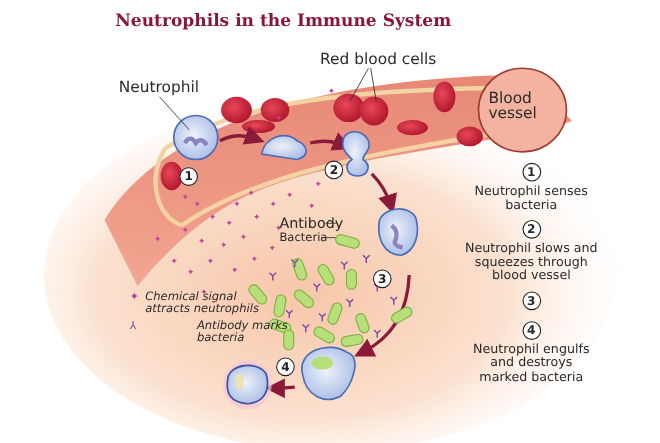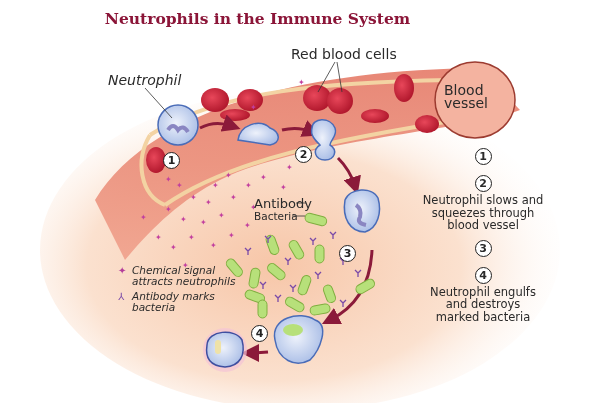--- a/index.html
+++ b/index.html
@@ -157,34 +157,35 @@
     <path d="M355,270 l3,3 l3,-3 M358,273 v4"></path>
       <path d="M245,248 l3,3 l3,-3 M248,251 v4"></path>
   </g>
 
   <line x1="335" y1="62" x2="318" y2="92" stroke="#333" stroke-width="0.8"></line>
   <line x1="337" y1="62" x2="342" y2="92" stroke="#333" stroke-width="0.8"></line>
   <line x1="296" y1="203" x2="306" y2="203" stroke="#333" stroke-width="0.8"></line>
   <line x1="292" y1="216" x2="305" y2="216" stroke="#333" stroke-width="0.8"></line>
 </svg>
 
-<div class="lbl" style="left:108px;top:74px;font-style:italic;">Neutrophil</div>
+<div class="lbl" style="left:108px;top:74px;">Neutrophil</div>
 <div class="lbl" style="left:291px;top:48px;">Red blood cells</div>
 <div class="lbl" style="left:444px;top:84px;width:50px;">Blood vessel</div>
 <div class="lbl" style="left:254px;top:197px;font-size:13px;">Antibody</div>
 <div class="lbl" style="left:254px;top:210px;font-size:10.5px;">Bacteria</div>
 
 <div class="mapnum" style="left:163px;top:152px;">1</div>
 <div class="mapnum" style="left:295px;top:146px;">2</div>
 <div class="mapnum" style="left:339px;top:245px;">3</div>
 <div class="mapnum" style="left:251px;top:325px;">4</div>
 
 <div class="steps">
   <div class="step">
     <div class="num">1</div>
+    <div style="padding:0 22px;">Neutrophil senses bacteria</div>
   </div>
   <div class="step">
     <div class="num">2</div>
     <div style="padding:0 12px;">Neutrophil slows and squeezes through blood vessel</div>
   </div>
   <div class="step">
     <div class="num">3</div>
   </div>
   <div class="step">
     <div class="num">4</div>
@@ -192,15 +193,15 @@
   </div>
 </div>
 
 <div class="legend">
   <div class="row">
     <span class="sym">✦</span>
     <span style="width:120px;">Chemical signal attracts neutrophils</span>
   </div>
   <div class="row">
     <span class="sym ab">⅄</span>
-    <span style="width:90px;">Antibody marks bacteria</span>
+    <span style="width:90px;margin-left:47px;">Antibody marks bacteria</span>
   </div>
 </div>
 
 </body></html>

